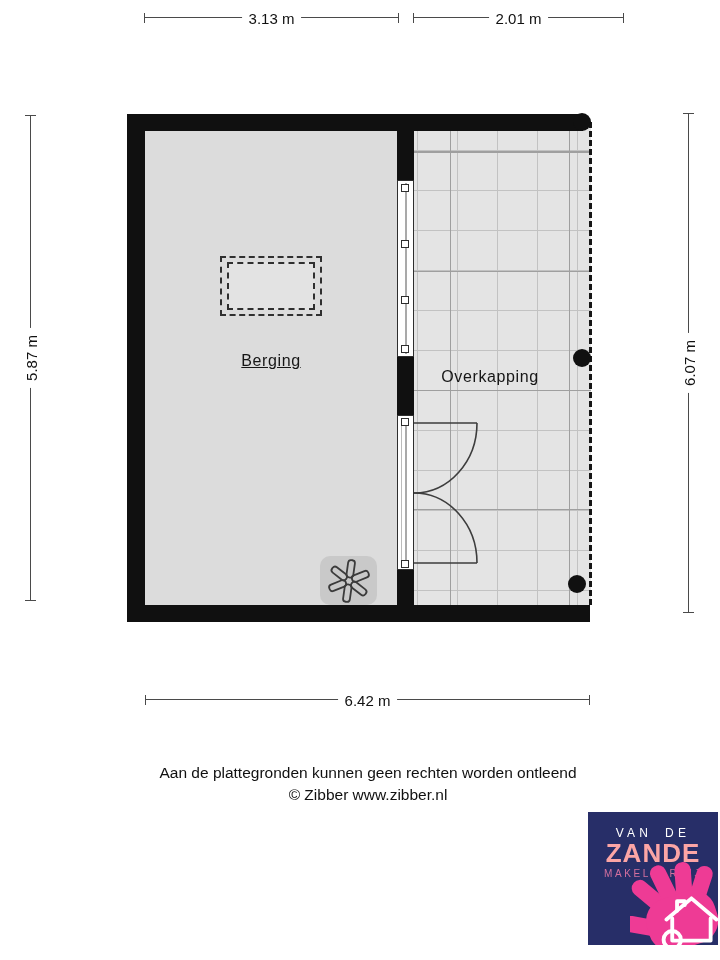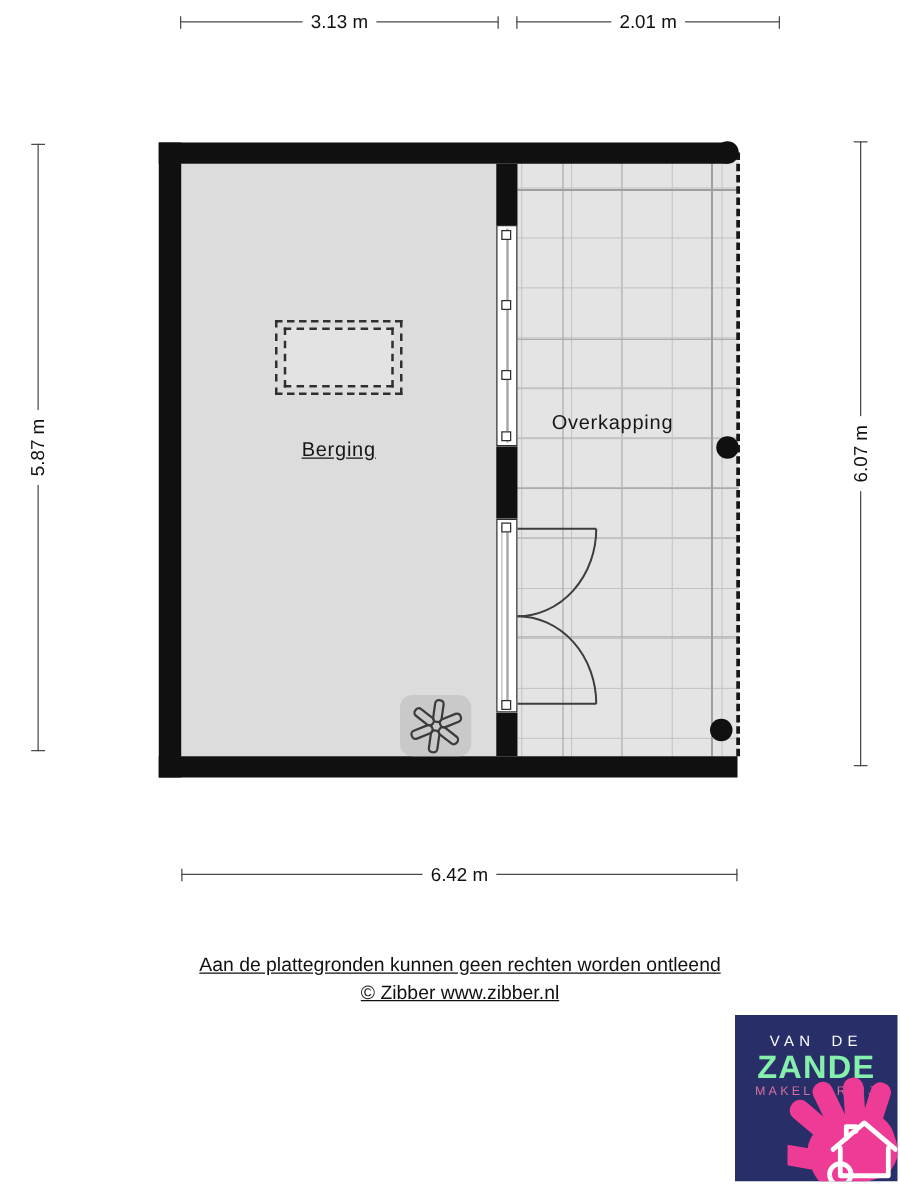--- a/index.html
+++ b/index.html
@@ -69,29 +69,29 @@
     position:absolute;text-align:center;font-size:16px;letter-spacing:.6px;color:#161616;
   }
 
   
   .fan-tile{
     position:absolute;left:320px;top:556px;width:57px;height:49px;
     background:#c9c9c9;border-radius:10px;display:flex;align-items:center;justify-content:center;
   }
 
   
-  .footer-line{position:absolute;left:368px;transform:translateX(-50%);white-space:nowrap;font-size:15.5px;color:#101010;text-decoration:underline;}
+  .footer-line{position:absolute;left:368px;transform:translateX(-50%);white-space:nowrap;font-size:15.5px;color:#101010;}
 
   
   .logo{
     position:absolute;left:588px;top:812px;width:130px;height:133px;
     background:#272e68;overflow:hidden;text-align:center;
   }
   .logo-top{margin-top:14px;font-size:12px;color:#ffffff;letter-spacing:.35em;word-spacing:.45em;}
-  .logo-name{font-size:26px;font-weight:bold;color:#86efac;letter-spacing:1px;line-height:1.05;}
+  .logo-name{font-size:26px;font-weight:bold;color:#fca5a5;letter-spacing:1px;line-height:1.05;}
   .logo-sub{font-size:10px;color:#d4709f;letter-spacing:2.6px;margin-top:1px;}
   .logo-blob{position:absolute;right:-8px;bottom:-10px;}
 </style>
 </head>
 <body>
 
 <div class="dim" style="left:144px;top:7px;width:255px;height:22px;">
   <div class="line-h"></div>
   <div class="tick-v" style="left:0;"></div>
   <div class="tick-v" style="right:0;"></div>
@@ -158,21 +158,21 @@
 
 <div class="open-edge"></div>
 <div class="post" style="left:573px;top:113px;"></div>
 <div class="post" style="left:573px;top:349px;"></div>
 <div class="post" style="left:568px;top:575px;"></div>
 
 <div class="skylight-outer"></div>
 <div class="skylight-inner"></div>
 
 <div class="room-label" style="left:145px;width:252px;top:352px;text-decoration:underline;">Berging</div>
-<div class="room-label" style="left:414px;width:152px;top:330px;text-align:center;">Overkapping</div>
+<div class="room-label" style="left:414px;width:152px;top:368px;text-align:center;">Overkapping</div>
 
 <div class="fan-tile">
   <svg width="44" height="44" viewBox="-22 -22 44 44">
     <g fill="none" stroke="#3b3b3b" stroke-width="1.8">
       <g transform="rotate(8)">
         <rect x="-3.4" y="-21" width="6.8" height="17.5" rx="3" transform="rotate(0)"></rect>
         <rect x="-3.4" y="-21" width="6.8" height="17.5" rx="3" transform="rotate(60)"></rect>
         <rect x="-3.4" y="-21" width="6.8" height="17.5" rx="3" transform="rotate(120)"></rect>
         <rect x="-3.4" y="-21" width="6.8" height="17.5" rx="3" transform="rotate(180)"></rect>
         <rect x="-3.4" y="-21" width="6.8" height="17.5" rx="3" transform="rotate(240)"></rect>

